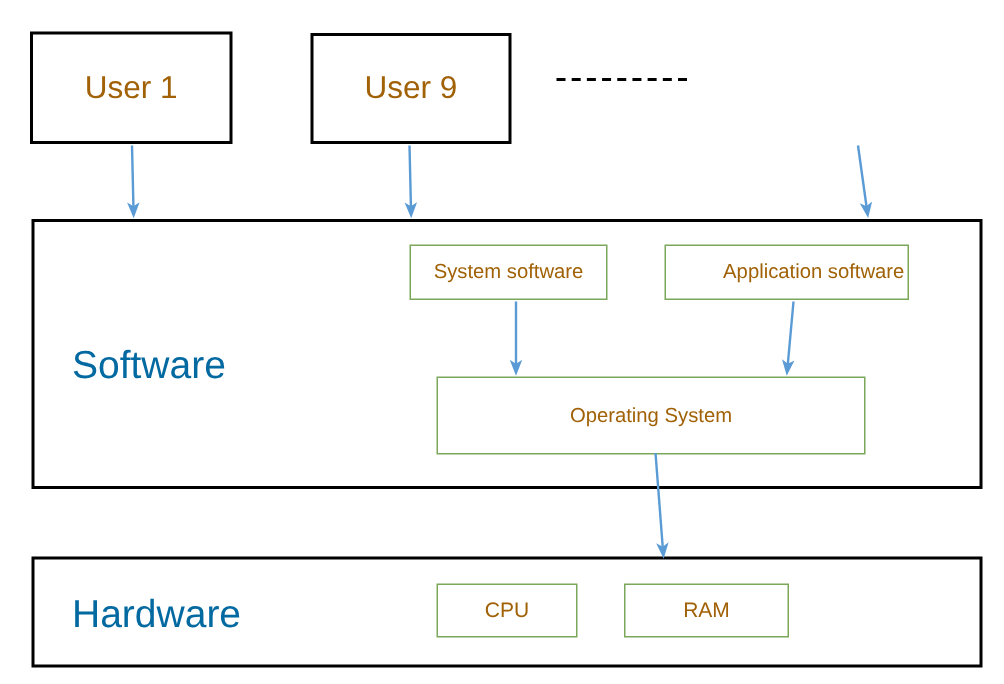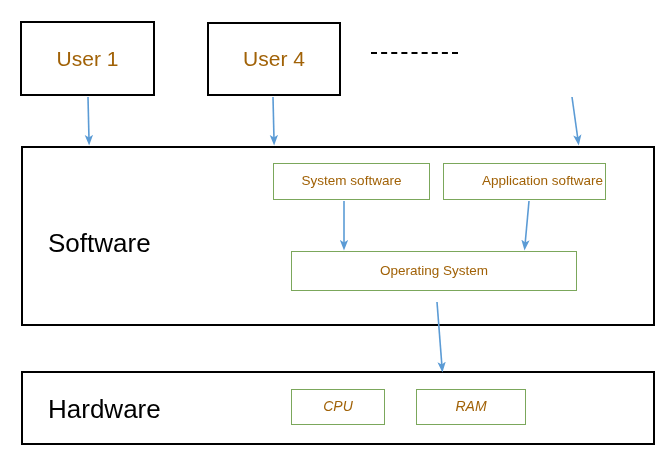--- a/index.html
+++ b/index.html
@@ -40,29 +40,28 @@
   .user-box {
     font-size: 21px;
   }
   .layer-box {
     justify-content: flex-start;
     align-items: center;
   }
   .layer-label {
     position: absolute;
     font-size: 26px;
-    color: #000000;
+    color: #0369a1;
     white-space: nowrap;
   }
   .sub-box {
     font-size: 13.5px;
   }
   .hw-box {
     font-size: 14px;
-    font-style: italic;
   }
   
   #connectors {
     position: absolute;
     left: 0;
     top: 0;
     width: 669px;
     height: 456px;
     pointer-events: none;
   }
@@ -74,39 +73,39 @@
 </head>
 <body>
 
 <div id="diagram">
 
   <div class="box box-black user-box" style="left:20px; top:21px; width:135px; height:75px;">
     <span>User 1</span>
   </div>
 
   <div class="box box-black user-box" style="left:207px; top:22px; width:134px; height:74px;">
-    <span>User 4</span>
+    <span>User 9</span>
   </div>
 
 
   <div class="dashed-line" style="left:371px; top:52px; width:87px;"></div>
 
   <div class="box box-black layer-box" style="left:21px; top:146px; width:634px; height:180px;"></div>
 
   <div class="layer-label" style="left:48px; top:228px;">Software</div>
 
-  <div class="box box-green sub-box" style="left:273px; top:163px; width:157px; height:37px;">
+  <div class="box box-green sub-box" style="left:273px; top:163px; width:132px; height:37px;">
     <span>System software</span>
   </div>
 
   <div class="box box-green sub-box" style="left:443px; top:163px; width:163px; height:37px;padding-left:36px;">
     <span>Application software</span>
   </div>
 
-  <div class="box box-green sub-box" style="left:291px; top:251px; width:286px; height:40px;">
+  <div class="box box-green sub-box" style="left:291px; top:251px; width:286px; height:52px;">
     <span>Operating System</span>
   </div>
 
   <div class="box box-black layer-box" style="left:21px; top:371px; width:634px; height:74px;"></div>
 
   <div class="layer-label" style="left:48px; top:394px;">Hardware</div>
 
   <div class="box box-green hw-box" style="left:291px; top:389px; width:94px; height:36px;">
     <span>CPU</span>
   </div>

